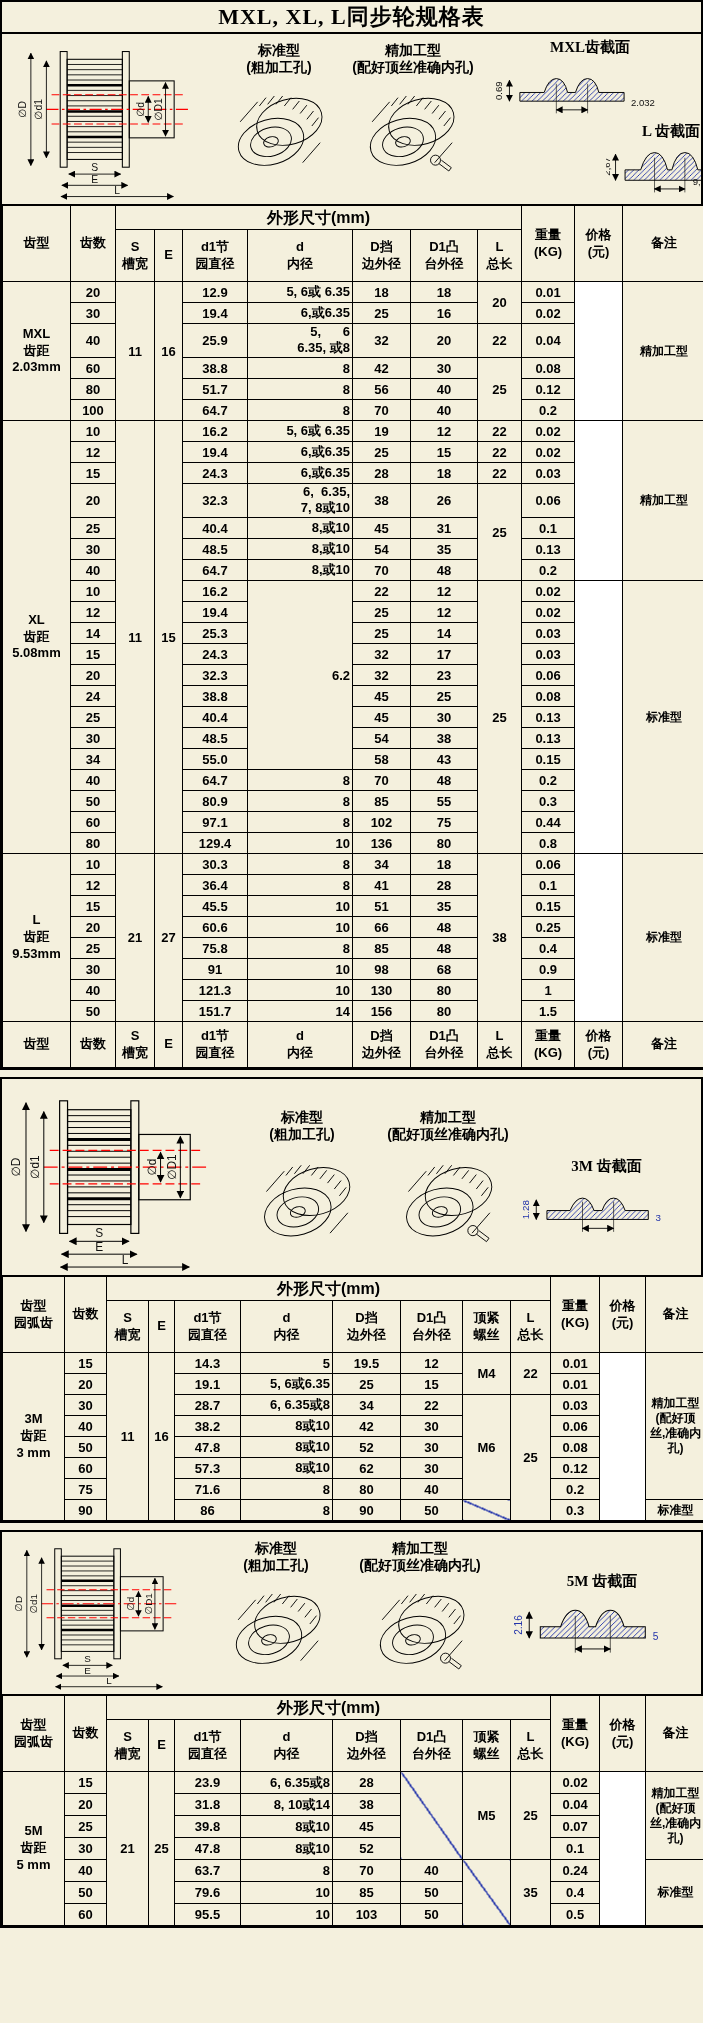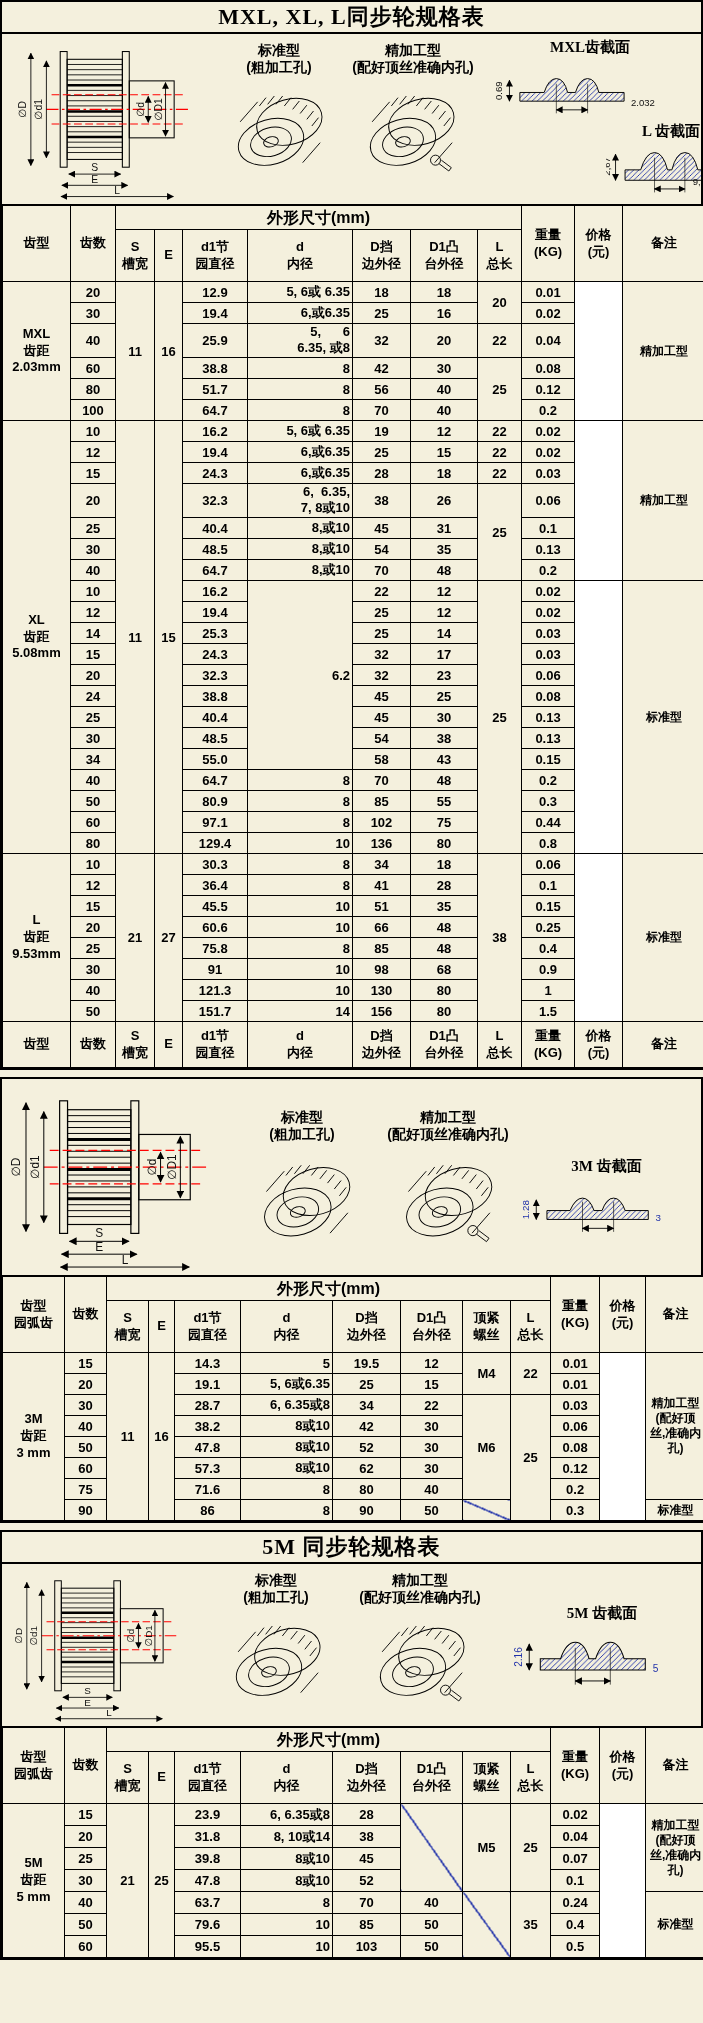--- a/index.html
+++ b/index.html
@@ -744,21 +744,20 @@
           <td>50</td>
           <td class="diag"></td>
           <td>0.3</td>
           <td class="remark">标准型</td>
         </tr>
       </tbody>
     </table>
 </div>
 
 <div class="section">
-  <div class="sec-title">5M 同步轮规格表</div>
 
   <div class="drawing bluedims" style="height:162px;">
     <svg class="abs" style="left:4px;top:2px;" width="196" height="156" viewBox="0 0 220 190">
       <g stroke="#000" fill="none" stroke-width="1.2">
         <rect x="50" y="18" width="8" height="134"></rect>
         <rect x="122" y="18" width="8" height="134"></rect>
         <rect x="58" y="27" width="64" height="116"></rect>
         <rect x="130" y="52" width="52" height="66"></rect>
       </g>
       <path stroke="#000" stroke-width="1" d="M58,33 H122 M58,39 H122 M58,45 H122 M58,51 H122 M58,63 H122 M58,69 H122 M58,75 H122 M58,81 H122 M58,93 H122 M58,99 H122 M58,105 H122 M58,111 H122 M58,123 H122 M58,129 H122 M58,135 H122"></path>

